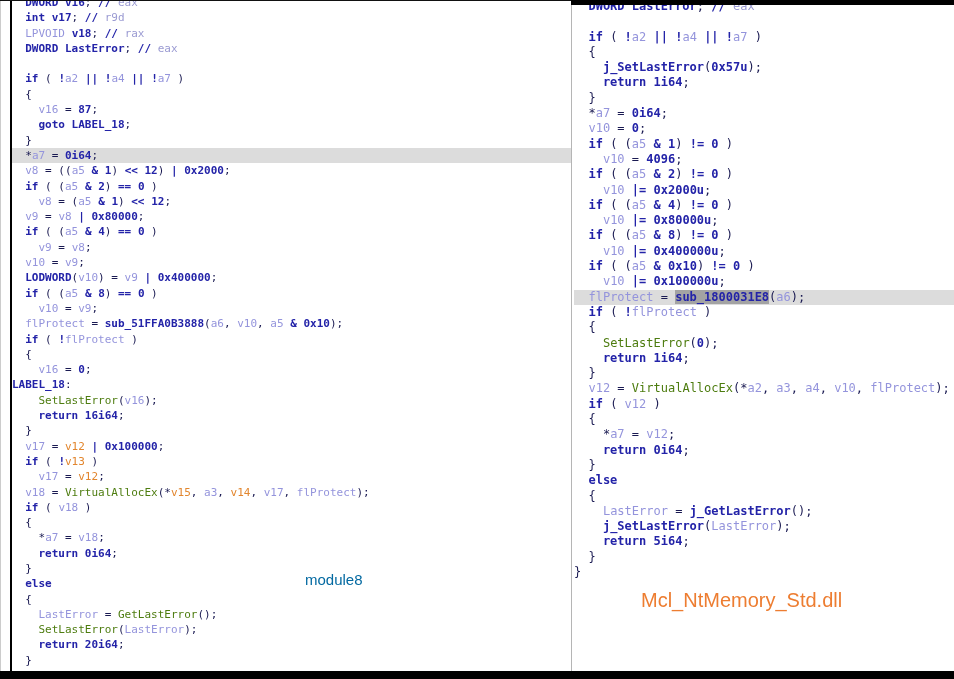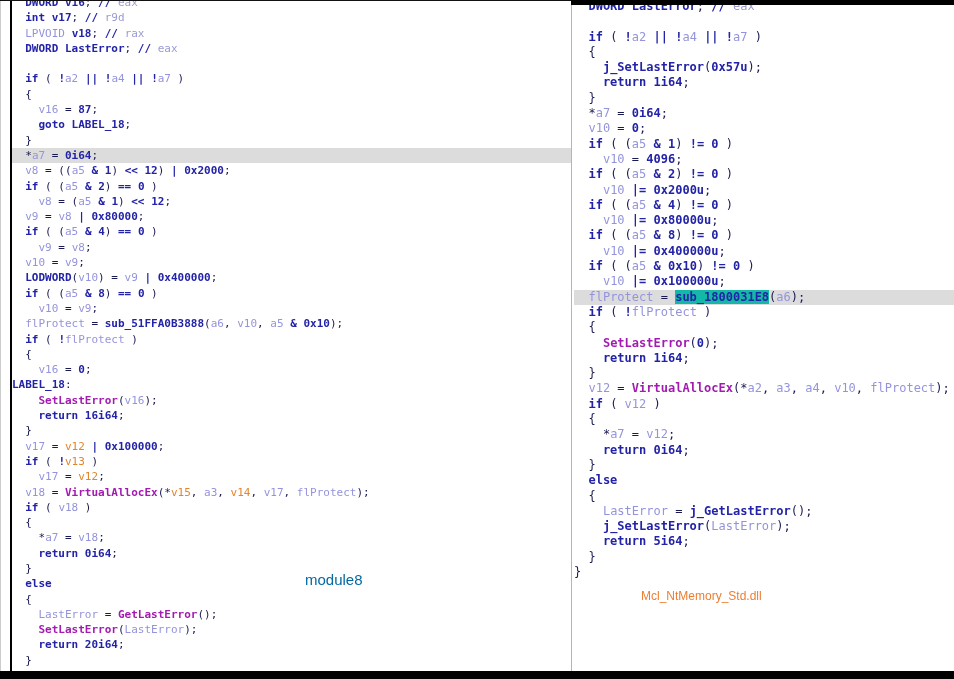--- a/index.html
+++ b/index.html
@@ -14,35 +14,35 @@
     color:#1a1a52;
   }
   .pane-left{left:12px;top:-5px;width:559px;font-size:11px;}
   .pane-right{left:574px;top:-1px;width:380px;font-size:12px;}
   .line{height:15.3px;}
   .line.hl{background:#dcdcdc;}
 
   .tk-k{color:#2323a8;font-weight:bold;}          
   .tk-v{color:#9494dc;}                            
   .tk-o{color:#e2862e;}                            
-  .tk-f{color:#a21caf;font-weight:bold;}           
+  .tk-f{color:#4d7c0f;font-weight:normal;}           
   .tk-c{color:#9a9ad2;}                            
   .tk-p{color:#1a1a52;}                            
-  .tk-y{color:#2323a8;font-weight:bold;background:#14b8a6;} 
+  .tk-y{color:#2323a8;font-weight:bold;background:#a3a3a3;} 
 
   .divider{position:absolute;left:571px;top:0;width:1px;height:671px;background:#b5b5b5;}
   .edge-left-faint{position:absolute;left:0;top:0;width:1px;height:671px;background:#cccccc;}
   .border-left{position:absolute;left:10px;top:0;width:2px;height:671px;background:#000000;}
   .border-top{position:absolute;left:0;top:0;width:954px;height:1px;background:#111111;}
   .selbar-top-right{position:absolute;left:571px;top:0;width:383px;height:5px;background:#000000;}
   .border-bottom{position:absolute;left:0;top:671px;width:954px;height:8px;background:#000000;}
 
   .anno{position:absolute;font-family:"Liberation Sans",sans-serif;}
   .anno-left{left:305px;top:571px;font-size:15px;color:#0369a1;}
-  .anno-right{left:641px;top:589px;font-size:12px;color:#ed7d31;}
+  .anno-right{left:641px;top:589px;font-size:20px;color:#ed7d31;}
 </style>
 </head>
 <body>
 
 <div class="root">
 
   <div class="pane pane-left" id="pane-left"><div class="line"><span class="tk-k">  DWORD v16</span><span class="tk-p">; </span><span class="tk-k">// </span><span class="tk-c">eax</span></div><div class="line"><span class="tk-k">  int v17</span><span class="tk-p">; </span><span class="tk-k">// </span><span class="tk-c">r9d</span></div><div class="line"><span class="tk-p">  </span><span class="tk-v">LPVOID</span><span class="tk-p"> </span><span class="tk-k">v18</span><span class="tk-p">; </span><span class="tk-k">// </span><span class="tk-c">rax</span></div><div class="line"><span class="tk-k">  DWORD LastError</span><span class="tk-p">; </span><span class="tk-k">// </span><span class="tk-c">eax</span></div><div class="line">&nbsp;</div><div class="line"><span class="tk-k">  if</span><span class="tk-p"> ( </span><span class="tk-k">!</span><span class="tk-v">a2</span><span class="tk-p"> </span><span class="tk-k">||</span><span class="tk-p"> </span><span class="tk-k">!</span><span class="tk-v">a4</span><span class="tk-p"> </span><span class="tk-k">||</span><span class="tk-p"> </span><span class="tk-k">!</span><span class="tk-v">a7</span><span class="tk-p"> )</span></div><div class="line"><span class="tk-p">  {</span></div><div class="line"><span class="tk-p">    </span><span class="tk-v">v16</span><span class="tk-p"> = </span><span class="tk-k">87</span><span class="tk-p">;</span></div><div class="line"><span class="tk-k">    goto</span><span class="tk-p"> </span><span class="tk-k">LABEL_18</span><span class="tk-p">;</span></div><div class="line"><span class="tk-p">  }</span></div><div class="line hl"><span class="tk-p">  *</span><span class="tk-v">a7</span><span class="tk-p"> = </span><span class="tk-k">0i64</span><span class="tk-p">;</span></div><div class="line"><span class="tk-p">  </span><span class="tk-v">v8</span><span class="tk-p"> = ((</span><span class="tk-v">a5</span><span class="tk-p"> </span><span class="tk-k">&amp;</span><span class="tk-p"> </span><span class="tk-k">1</span><span class="tk-p">) </span><span class="tk-k">&lt;&lt;</span><span class="tk-p"> </span><span class="tk-k">12</span><span class="tk-p">) </span><span class="tk-k">|</span><span class="tk-p"> </span><span class="tk-k">0x2000</span><span class="tk-p">;</span></div><div class="line"><span class="tk-k">  if</span><span class="tk-p"> ( (</span><span class="tk-v">a5</span><span class="tk-p"> </span><span class="tk-k">&amp;</span><span class="tk-p"> </span><span class="tk-k">2</span><span class="tk-p">) </span><span class="tk-k">==</span><span class="tk-p"> </span><span class="tk-k">0</span><span class="tk-p"> )</span></div><div class="line"><span class="tk-p">    </span><span class="tk-v">v8</span><span class="tk-p"> = (</span><span class="tk-v">a5</span><span class="tk-p"> </span><span class="tk-k">&amp;</span><span class="tk-p"> </span><span class="tk-k">1</span><span class="tk-p">) </span><span class="tk-k">&lt;&lt;</span><span class="tk-p"> </span><span class="tk-k">12</span><span class="tk-p">;</span></div><div class="line"><span class="tk-p">  </span><span class="tk-v">v9</span><span class="tk-p"> = </span><span class="tk-v">v8</span><span class="tk-p"> </span><span class="tk-k">|</span><span class="tk-p"> </span><span class="tk-k">0x80000</span><span class="tk-p">;</span></div><div class="line"><span class="tk-k">  if</span><span class="tk-p"> ( (</span><span class="tk-v">a5</span><span class="tk-p"> </span><span class="tk-k">&amp;</span><span class="tk-p"> </span><span class="tk-k">4</span><span class="tk-p">) </span><span class="tk-k">==</span><span class="tk-p"> </span><span class="tk-k">0</span><span class="tk-p"> )</span></div><div class="line"><span class="tk-p">    </span><span class="tk-v">v9</span><span class="tk-p"> = </span><span class="tk-v">v8</span><span class="tk-p">;</span></div><div class="line"><span class="tk-p">  </span><span class="tk-v">v10</span><span class="tk-p"> = </span><span class="tk-v">v9</span><span class="tk-p">;</span></div><div class="line"><span class="tk-k">  LODWORD</span><span class="tk-p">(</span><span class="tk-v">v10</span><span class="tk-p">) = </span><span class="tk-v">v9</span><span class="tk-p"> </span><span class="tk-k">|</span><span class="tk-p"> </span><span class="tk-k">0x400000</span><span class="tk-p">;</span></div><div class="line"><span class="tk-k">  if</span><span class="tk-p"> ( (</span><span class="tk-v">a5</span><span class="tk-p"> </span><span class="tk-k">&amp;</span><span class="tk-p"> </span><span class="tk-k">8</span><span class="tk-p">) </span><span class="tk-k">==</span><span class="tk-p"> </span><span class="tk-k">0</span><span class="tk-p"> )</span></div><div class="line"><span class="tk-p">    </span><span class="tk-v">v10</span><span class="tk-p"> = </span><span class="tk-v">v9</span><span class="tk-p">;</span></div><div class="line"><span class="tk-p">  </span><span class="tk-v">flProtect</span><span class="tk-p"> = </span><span class="tk-k">sub_51FFA0B3888</span><span class="tk-p">(</span><span class="tk-v">a6</span><span class="tk-p">, </span><span class="tk-v">v10</span><span class="tk-p">, </span><span class="tk-v">a5</span><span class="tk-p"> </span><span class="tk-k">&amp;</span><span class="tk-p"> </span><span class="tk-k">0x10</span><span class="tk-p">);</span></div><div class="line"><span class="tk-k">  if</span><span class="tk-p"> ( </span><span class="tk-k">!</span><span class="tk-v">flProtect</span><span class="tk-p"> )</span></div><div class="line"><span class="tk-p">  {</span></div><div class="line"><span class="tk-p">    </span><span class="tk-v">v16</span><span class="tk-p"> = </span><span class="tk-k">0</span><span class="tk-p">;</span></div><div class="line"><span class="tk-k">LABEL_18</span><span class="tk-p">:</span></div><div class="line"><span class="tk-p">    </span><span class="tk-f">SetLastError</span><span class="tk-p">(</span><span class="tk-v">v16</span><span class="tk-p">);</span></div><div class="line"><span class="tk-k">    return</span><span class="tk-p"> </span><span class="tk-k">16i64</span><span class="tk-p">;</span></div><div class="line"><span class="tk-p">  }</span></div><div class="line"><span class="tk-p">  </span><span class="tk-v">v17</span><span class="tk-p"> = </span><span class="tk-o">v12</span><span class="tk-p"> </span><span class="tk-k">|</span><span class="tk-p"> </span><span class="tk-k">0x100000</span><span class="tk-p">;</span></div><div class="line"><span class="tk-k">  if</span><span class="tk-p"> ( </span><span class="tk-k">!</span><span class="tk-o">v13</span><span class="tk-p"> )</span></div><div class="line"><span class="tk-p">    </span><span class="tk-v">v17</span><span class="tk-p"> = </span><span class="tk-o">v12</span><span class="tk-p">;</span></div><div class="line"><span class="tk-p">  </span><span class="tk-v">v18</span><span class="tk-p"> = </span><span class="tk-f">VirtualAllocEx</span><span class="tk-p">(*</span><span class="tk-o">v15</span><span class="tk-p">, </span><span class="tk-v">a3</span><span class="tk-p">, </span><span class="tk-o">v14</span><span class="tk-p">, </span><span class="tk-v">v17</span><span class="tk-p">, </span><span class="tk-v">flProtect</span><span class="tk-p">);</span></div><div class="line"><span class="tk-k">  if</span><span class="tk-p"> ( </span><span class="tk-v">v18</span><span class="tk-p"> )</span></div><div class="line"><span class="tk-p">  {</span></div><div class="line"><span class="tk-p">    *</span><span class="tk-v">a7</span><span class="tk-p"> = </span><span class="tk-v">v18</span><span class="tk-p">;</span></div><div class="line"><span class="tk-k">    return</span><span class="tk-p"> </span><span class="tk-k">0i64</span><span class="tk-p">;</span></div><div class="line"><span class="tk-p">  }</span></div><div class="line"><span class="tk-k">  else</span></div><div class="line"><span class="tk-p">  {</span></div><div class="line"><span class="tk-p">    </span><span class="tk-v">LastError</span><span class="tk-p"> = </span><span class="tk-f">GetLastError</span><span class="tk-p">();</span></div><div class="line"><span class="tk-p">    </span><span class="tk-f">SetLastError</span><span class="tk-p">(</span><span class="tk-v">LastError</span><span class="tk-p">);</span></div><div class="line"><span class="tk-k">    return</span><span class="tk-p"> </span><span class="tk-k">20i64</span><span class="tk-p">;</span></div><div class="line"><span class="tk-p">  }</span></div><div class="line"><span class="tk-p">}</span></div></div>
   <div class="pane pane-right" id="pane-right"><div class="line"><span class="tk-k">  DWORD LastError</span><span class="tk-p">; </span><span class="tk-k">// </span><span class="tk-c">eax</span></div><div class="line">&nbsp;</div><div class="line"><span class="tk-k">  if</span><span class="tk-p"> ( </span><span class="tk-k">!</span><span class="tk-v">a2</span><span class="tk-p"> </span><span class="tk-k">||</span><span class="tk-p"> </span><span class="tk-k">!</span><span class="tk-v">a4</span><span class="tk-p"> </span><span class="tk-k">||</span><span class="tk-p"> </span><span class="tk-k">!</span><span class="tk-v">a7</span><span class="tk-p"> )</span></div><div class="line"><span class="tk-p">  {</span></div><div class="line"><span class="tk-p">    </span><span class="tk-k">j_SetLastError</span><span class="tk-p">(</span><span class="tk-k">0x57u</span><span class="tk-p">);</span></div><div class="line"><span class="tk-k">    return</span><span class="tk-p"> </span><span class="tk-k">1i64</span><span class="tk-p">;</span></div><div class="line"><span class="tk-p">  }</span></div><div class="line"><span class="tk-p">  *</span><span class="tk-v">a7</span><span class="tk-p"> = </span><span class="tk-k">0i64</span><span class="tk-p">;</span></div><div class="line"><span class="tk-p">  </span><span class="tk-v">v10</span><span class="tk-p"> = </span><span class="tk-k">0</span><span class="tk-p">;</span></div><div class="line"><span class="tk-k">  if</span><span class="tk-p"> ( (</span><span class="tk-v">a5</span><span class="tk-p"> </span><span class="tk-k">&amp;</span><span class="tk-p"> </span><span class="tk-k">1</span><span class="tk-p">) </span><span class="tk-k">!=</span><span class="tk-p"> </span><span class="tk-k">0</span><span class="tk-p"> )</span></div><div class="line"><span class="tk-p">    </span><span class="tk-v">v10</span><span class="tk-p"> = </span><span class="tk-k">4096</span><span class="tk-p">;</span></div><div class="line"><span class="tk-k">  if</span><span class="tk-p"> ( (</span><span class="tk-v">a5</span><span class="tk-p"> </span><span class="tk-k">&amp;</span><span class="tk-p"> </span><span class="tk-k">2</span><span class="tk-p">) </span><span class="tk-k">!=</span><span class="tk-p"> </span><span class="tk-k">0</span><span class="tk-p"> )</span></div><div class="line"><span class="tk-p">    </span><span class="tk-v">v10</span><span class="tk-p"> </span><span class="tk-k">|=</span><span class="tk-p"> </span><span class="tk-k">0x2000u</span><span class="tk-p">;</span></div><div class="line"><span class="tk-k">  if</span><span class="tk-p"> ( (</span><span class="tk-v">a5</span><span class="tk-p"> </span><span class="tk-k">&amp;</span><span class="tk-p"> </span><span class="tk-k">4</span><span class="tk-p">) </span><span class="tk-k">!=</span><span class="tk-p"> </span><span class="tk-k">0</span><span class="tk-p"> )</span></div><div class="line"><span class="tk-p">    </span><span class="tk-v">v10</span><span class="tk-p"> </span><span class="tk-k">|=</span><span class="tk-p"> </span><span class="tk-k">0x80000u</span><span class="tk-p">;</span></div><div class="line"><span class="tk-k">  if</span><span class="tk-p"> ( (</span><span class="tk-v">a5</span><span class="tk-p"> </span><span class="tk-k">&amp;</span><span class="tk-p"> </span><span class="tk-k">8</span><span class="tk-p">) </span><span class="tk-k">!=</span><span class="tk-p"> </span><span class="tk-k">0</span><span class="tk-p"> )</span></div><div class="line"><span class="tk-p">    </span><span class="tk-v">v10</span><span class="tk-p"> </span><span class="tk-k">|=</span><span class="tk-p"> </span><span class="tk-k">0x400000u</span><span class="tk-p">;</span></div><div class="line"><span class="tk-k">  if</span><span class="tk-p"> ( (</span><span class="tk-v">a5</span><span class="tk-p"> </span><span class="tk-k">&amp;</span><span class="tk-p"> </span><span class="tk-k">0x10</span><span class="tk-p">) </span><span class="tk-k">!=</span><span class="tk-p"> </span><span class="tk-k">0</span><span class="tk-p"> )</span></div><div class="line"><span class="tk-p">    </span><span class="tk-v">v10</span><span class="tk-p"> </span><span class="tk-k">|=</span><span class="tk-p"> </span><span class="tk-k">0x100000u</span><span class="tk-p">;</span></div><div class="line hl"><span class="tk-p">  </span><span class="tk-v">flProtect</span><span class="tk-p"> = </span><span class="tk-y">sub_1800031E8</span><span class="tk-p">(</span><span class="tk-v">a6</span><span class="tk-p">);</span></div><div class="line"><span class="tk-k">  if</span><span class="tk-p"> ( </span><span class="tk-k">!</span><span class="tk-v">flProtect</span><span class="tk-p"> )</span></div><div class="line"><span class="tk-p">  {</span></div><div class="line"><span class="tk-p">    </span><span class="tk-f">SetLastError</span><span class="tk-p">(</span><span class="tk-k">0</span><span class="tk-p">);</span></div><div class="line"><span class="tk-k">    return</span><span class="tk-p"> </span><span class="tk-k">1i64</span><span class="tk-p">;</span></div><div class="line"><span class="tk-p">  }</span></div><div class="line"><span class="tk-p">  </span><span class="tk-v">v12</span><span class="tk-p"> = </span><span class="tk-f">VirtualAllocEx</span><span class="tk-p">(*</span><span class="tk-v">a2</span><span class="tk-p">, </span><span class="tk-v">a3</span><span class="tk-p">, </span><span class="tk-v">a4</span><span class="tk-p">, </span><span class="tk-v">v10</span><span class="tk-p">, </span><span class="tk-v">flProtect</span><span class="tk-p">);</span></div><div class="line"><span class="tk-k">  if</span><span class="tk-p"> ( </span><span class="tk-v">v12</span><span class="tk-p"> )</span></div><div class="line"><span class="tk-p">  {</span></div><div class="line"><span class="tk-p">    *</span><span class="tk-v">a7</span><span class="tk-p"> = </span><span class="tk-v">v12</span><span class="tk-p">;</span></div><div class="line"><span class="tk-k">    return</span><span class="tk-p"> </span><span class="tk-k">0i64</span><span class="tk-p">;</span></div><div class="line"><span class="tk-p">  }</span></div><div class="line"><span class="tk-k">  else</span></div><div class="line"><span class="tk-p">  {</span></div><div class="line"><span class="tk-p">    </span><span class="tk-v">LastError</span><span class="tk-p"> = </span><span class="tk-k">j_GetLastError</span><span class="tk-p">();</span></div><div class="line"><span class="tk-p">    </span><span class="tk-k">j_SetLastError</span><span class="tk-p">(</span><span class="tk-v">LastError</span><span class="tk-p">);</span></div><div class="line"><span class="tk-k">    return</span><span class="tk-p"> </span><span class="tk-k">5i64</span><span class="tk-p">;</span></div><div class="line"><span class="tk-p">  }</span></div><div class="line"><span class="tk-p">}</span></div></div>
 
   <div class="divider"></div>

